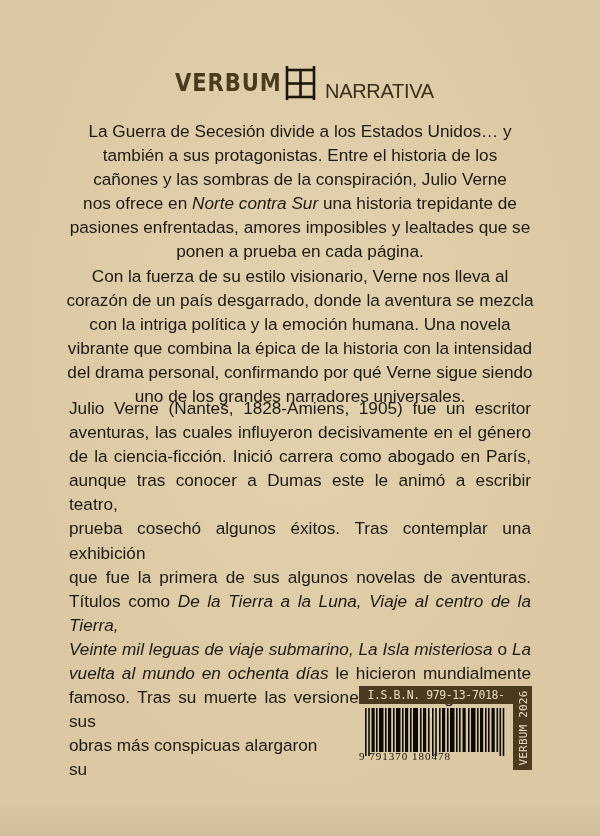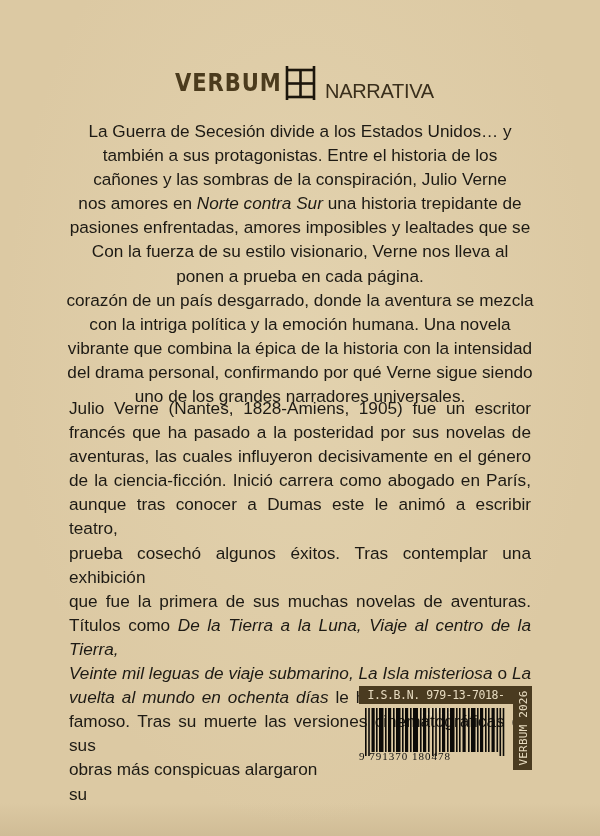--- a/index.html
+++ b/index.html
@@ -89,39 +89,38 @@
       </g>
     </svg>
   </span>
   <span class="logo-narrativa">NARRATIVA</span>
 </div>
 
 <div class="synopsis">
   <p>La Guerra de Secesión divide a los Estados Unidos… y</p>
   <p>también a sus protagonistas. Entre el historia de los</p>
   <p>cañones y las sombras de la conspiración, Julio Verne</p>
-  <p><span>nos amores en </span><i>Norte contra Sur</i><span> una historia trepidante de</span></p>
+  <p><span>nos ofrece en </span><i>Norte contra Sur</i><span> una historia trepidante de</span></p>
   <p>pasiones enfrentadas, amores imposibles y lealtades que se</p>
+  <p>ponen a prueba en cada página.</p>
   <p>Con la fuerza de su estilo visionario, Verne nos lleva al</p>
-  <p>ponen a prueba en cada página.</p>
   <p>corazón de un país desgarrado, donde la aventura se mezcla</p>
   <p>con la intriga política y la emoción humana. Una novela</p>
   <p>vibrante que combina la épica de la historia con la intensidad</p>
   <p>del drama personal, confirmando por qué Verne sigue siendo</p>
   <p>uno de los grandes narradores universales.</p>
 </div>
 
 <div class="bio">
   <span class="full"><b>Julio Verne</b> <span>(Nantes, 1828-Amiens, 1905) fue un escritor</span></span>
-  <span class="full">francés que ha pasado a la posteridad por sus novelas de</span>
   <span class="full">aventuras, las cuales influyeron decisivamente en el género</span>
   <span class="full">de la ciencia-ficción. Inició carrera como abogado en París,</span>
   <span class="full">aunque tras conocer a Dumas este le animó a escribir teatro,</span>
   <span class="full">prueba cosechó algunos éxitos. Tras contemplar una exhibición</span>
-  <span class="full">que fue la primera de sus muchas novelas de aventuras.</span>
+  <span class="full">que fue la primera de sus algunos novelas de aventuras.</span>
   <span class="full"><span>Títulos como </span><i>De la Tierra a la Luna, Viaje al centro de la Tierra,</i></span>
   <span class="full"><i>Veinte mil leguas de viaje submarino, La Isla misteriosa</i><span> o </span><i>La</i></span>
   <span class="full"><i>vuelta al mundo en ochenta días</i><span> le hicieron mundialmente</span></span>
   <span class="full">famoso. Tras su muerte las versiones cinematográficas de sus</span>
   <span class="narrow-last">obras más conspicuas alargaron su</span>
 
 </div>
 
 <div class="isbn-block">
   <div class="isbn-label">I.S.B.N. 979-13-7018-047-8</div>

